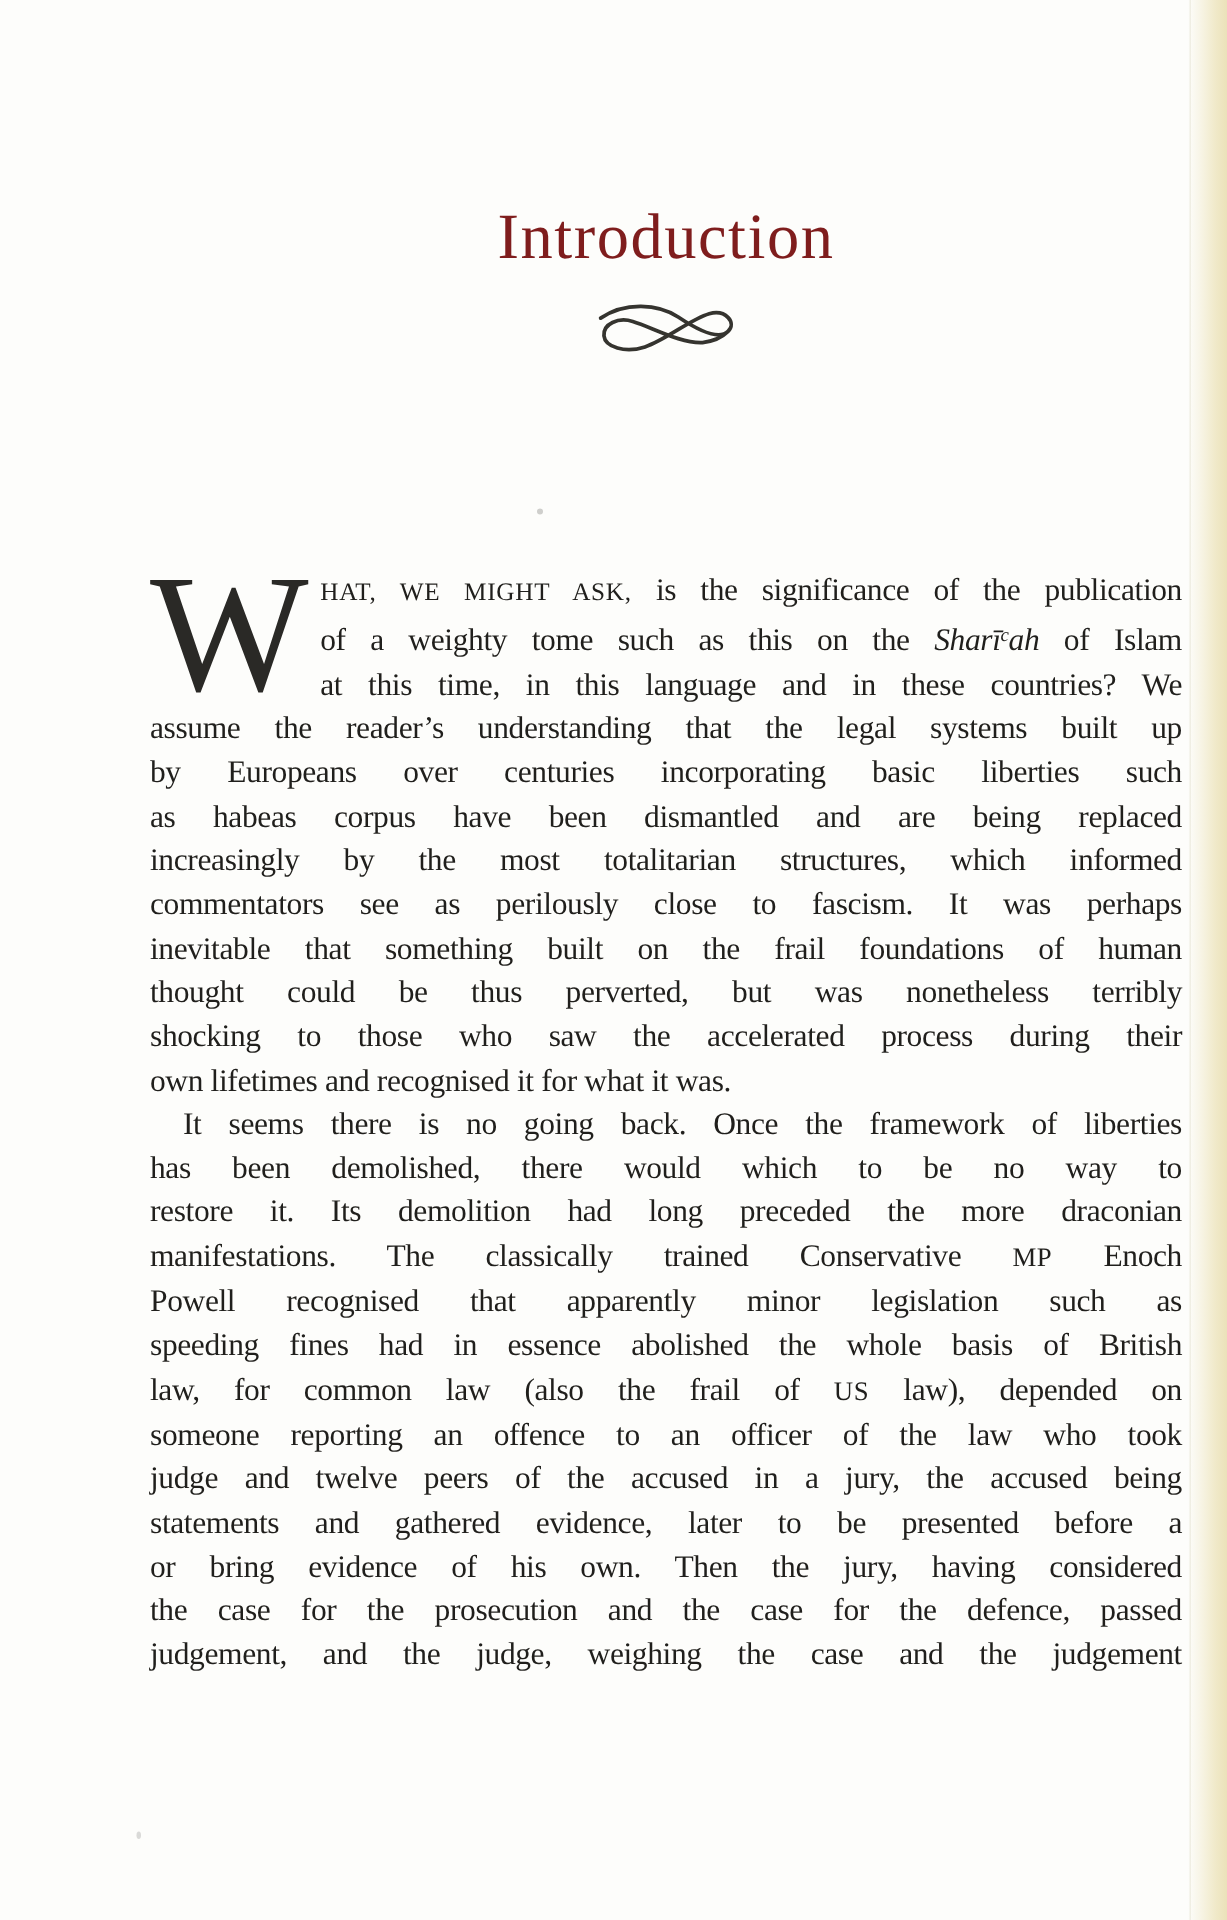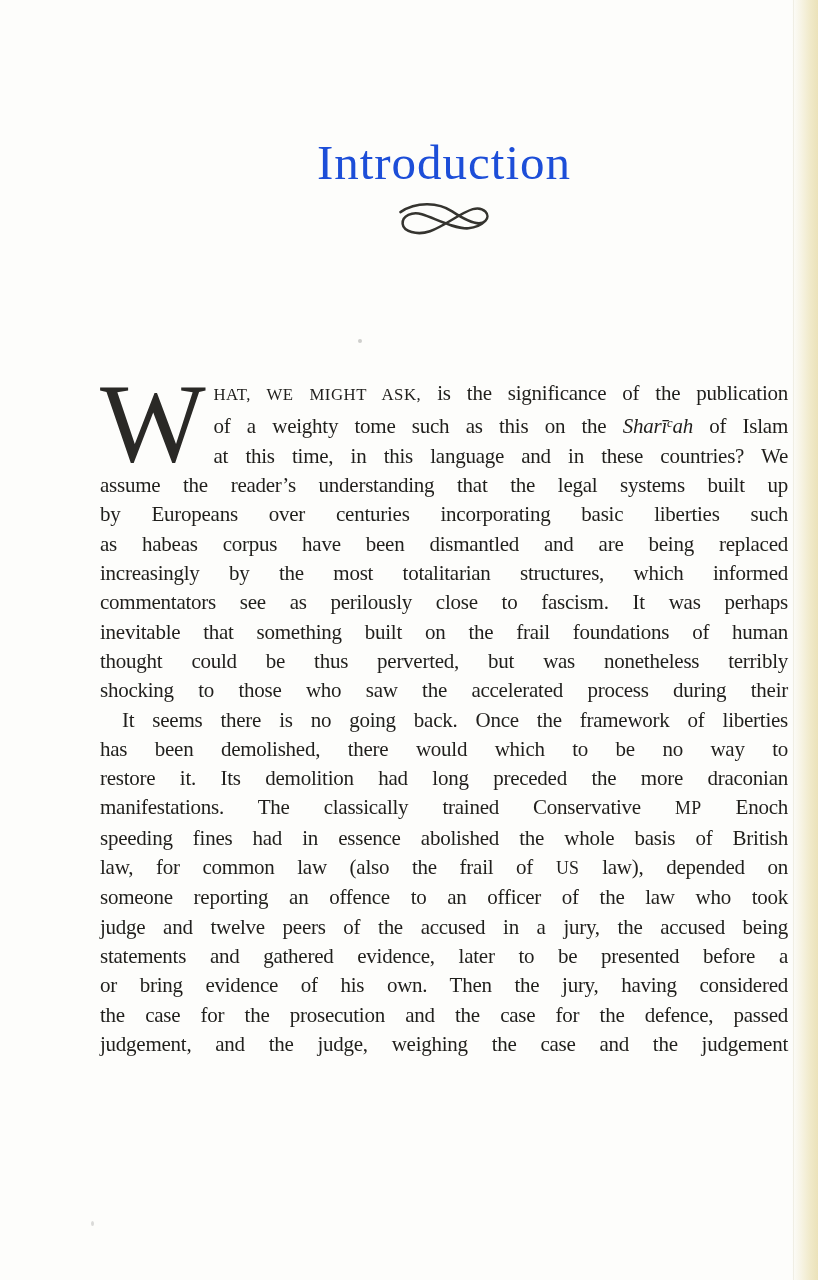--- a/index.html
+++ b/index.html
@@ -23,23 +23,23 @@
   .page-edge-line {
     position: absolute; top: 0; right: 24px;
     width: 1px; height: 1280px;
     background: rgba(205,198,170,0.25);
   }
   .chapter-title {
     position: absolute;
     left: 100px; width: 688px;
     top: 134px;
     text-align: center;
-    font-size: 49px;
+    font-size: 43px;
     letter-spacing: 1px;
-    color: #1d4ed8;
+    color: #7f1d1d;
   }
   .ornament-wrap {
     position: absolute;
     left: 100px; width: 688px;
     top: 192px;
     text-align: center;
   }
   .ornament-wrap svg { display: inline-block; }
   .body-text {
     position: absolute;
@@ -105,26 +105,28 @@
       <div class="line"><span>of a weighty tome such as this on the </span><span class="italic">Sharī</span><span class="itsup">c</span><span class="italic">ah</span><span> of Islam</span></div>
       <div class="line"><span>at this time, in this language and in these countries? We</span></div>
       <div class="line"><span>assume the reader’s understanding that the legal systems built up</span></div>
       <div class="line"><span>by Europeans over centuries incorporating basic liberties such</span></div>
       <div class="line"><span>as habeas corpus have been dismantled and are being replaced</span></div>
       <div class="line"><span>increasingly by the most totalitarian structures, which informed</span></div>
       <div class="line"><span>commentators see as perilously close to fascism. It was perhaps</span></div>
       <div class="line"><span>inevitable that something built on the frail foundations of human</span></div>
       <div class="line"><span>thought could be thus perverted, but was nonetheless terribly</span></div>
       <div class="line"><span>shocking to those who saw the accelerated process during their</span></div>
+      <div class="line last"><span>own lifetimes and recognised it for what it was.</span></div>
     </div>
     <div class="para">
       <div class="line indent"><span>It seems there is no going back. Once the framework of liberties</span></div>
       <div class="line"><span>has been demolished, there would which to be no way to</span></div>
       <div class="line"><span>restore it. Its demolition had long preceded the more draconian</span></div>
       <div class="line"><span>manifestations. The classically trained Conservative </span><span class="smallcaps2">MP</span><span> Enoch</span></div>
+      <div class="line"><span>Powell recognised that apparently minor legislation such as</span></div>
       <div class="line"><span>speeding fines had in essence abolished the whole basis of British</span></div>
       <div class="line"><span>law, for common law (also the frail of </span><span class="smallcaps2">US</span><span> law), depended on</span></div>
       <div class="line"><span>someone reporting an offence to an officer of the law who took</span></div>
       <div class="line"><span>judge and twelve peers of the accused in a jury, the accused being</span></div>
       <div class="line"><span>statements and gathered evidence, later to be presented before a</span></div>
       <div class="line"><span>or bring evidence of his own. Then the jury, having considered</span></div>
       <div class="line"><span>the case for the prosecution and the case for the defence, passed</span></div>
       <div class="line"><span>judgement, and the judge, weighing the case and the judgement</span></div>
     </div>
   </div>

